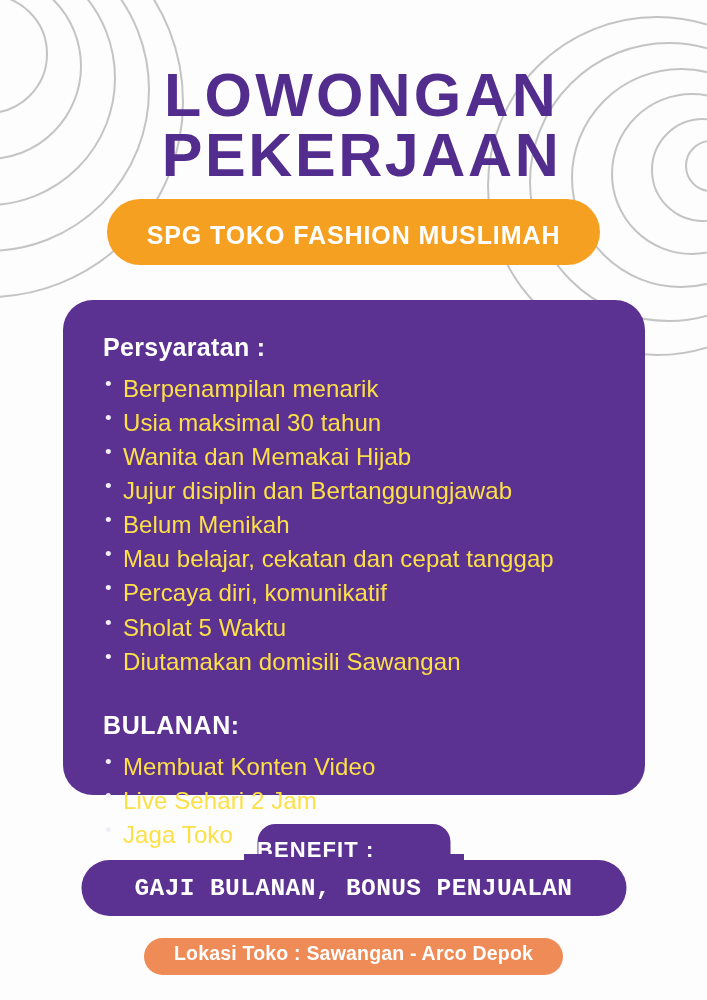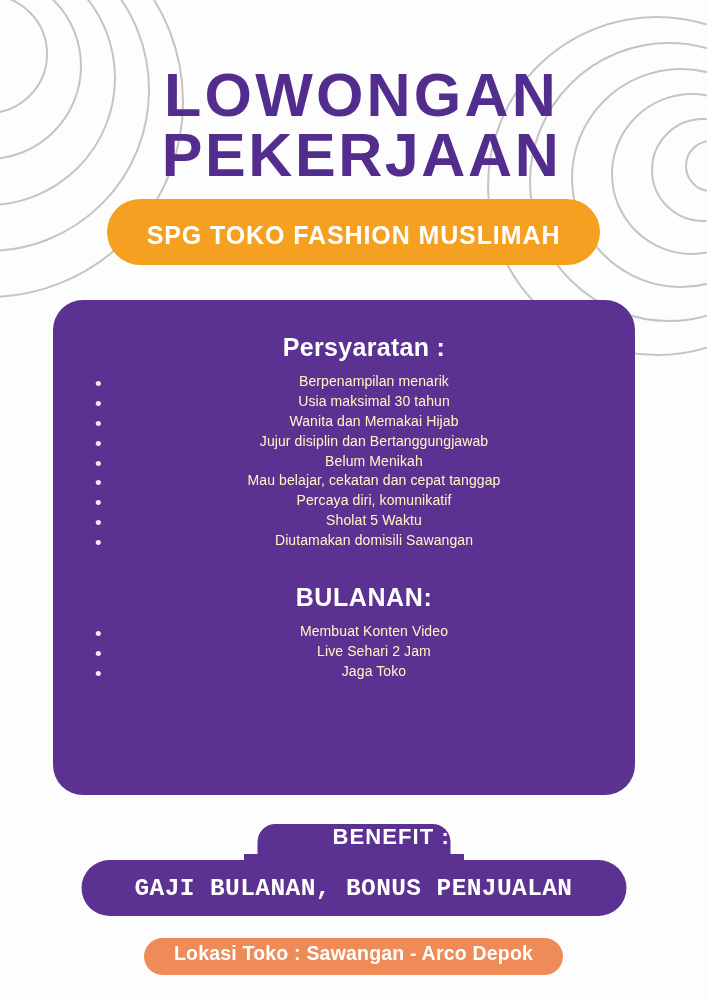--- a/index.html
+++ b/index.html
@@ -76,47 +76,46 @@
     padding: 22px 40px 15px;
     font-size: 25px;
     font-weight: 700;
     letter-spacing: 0.9px;
     white-space: nowrap;
   }
 
   
   .card {
     position: absolute;
-    left: 53px;
+    left: 63px;
     top: 300px;
     width: 582px;
     height: 495px;
     background: #5b3191;
     border-radius: 30px;
     padding: 33px 0 0 40px;
     z-index: 4;
-    text-align: center;
   }
 
   .card-heading {
     color: #ffffff;
     font-size: 25px;
     font-weight: 700;
     letter-spacing: 0.3px;
     margin-bottom: 10px;
   }
   .card-heading.jobdesk {
     margin-top: 32px;
     letter-spacing: 0.6px;
   }
 
   ul.card-list { list-style: none; }
   ul.card-list li {
-    color: #fef9c3;
-    font-size: 14px;
+    color: #fde047;
+    font-size: 24px;
     line-height: 1.42;
     position: relative;
     padding-left: 20px;
     letter-spacing: 0.1px;
   }
   ul.card-list li::before {
     content: "•";
     position: absolute;
     left: 2px;
     top: -1px;
@@ -136,21 +135,22 @@
     position: absolute;
     left: 50%;
     transform: translateX(-50%);
     top: 0;
     width: 193px;
     height: 58px;
     background: #5b3191;
     border-radius: 18px 18px 0 0;
     display: flex;
     align-items: flex-start;
-    justify-content: flex-end;
+    justify-content: flex-start;
+    padding-top: 13px;
   }
   .benefit-tab span {
     color: #ffffff;
     font-size: 22px;
     font-weight: 700;
     letter-spacing: 1.1px;
   }
   .benefit-bar {
     position: absolute;
     left: 50%;

